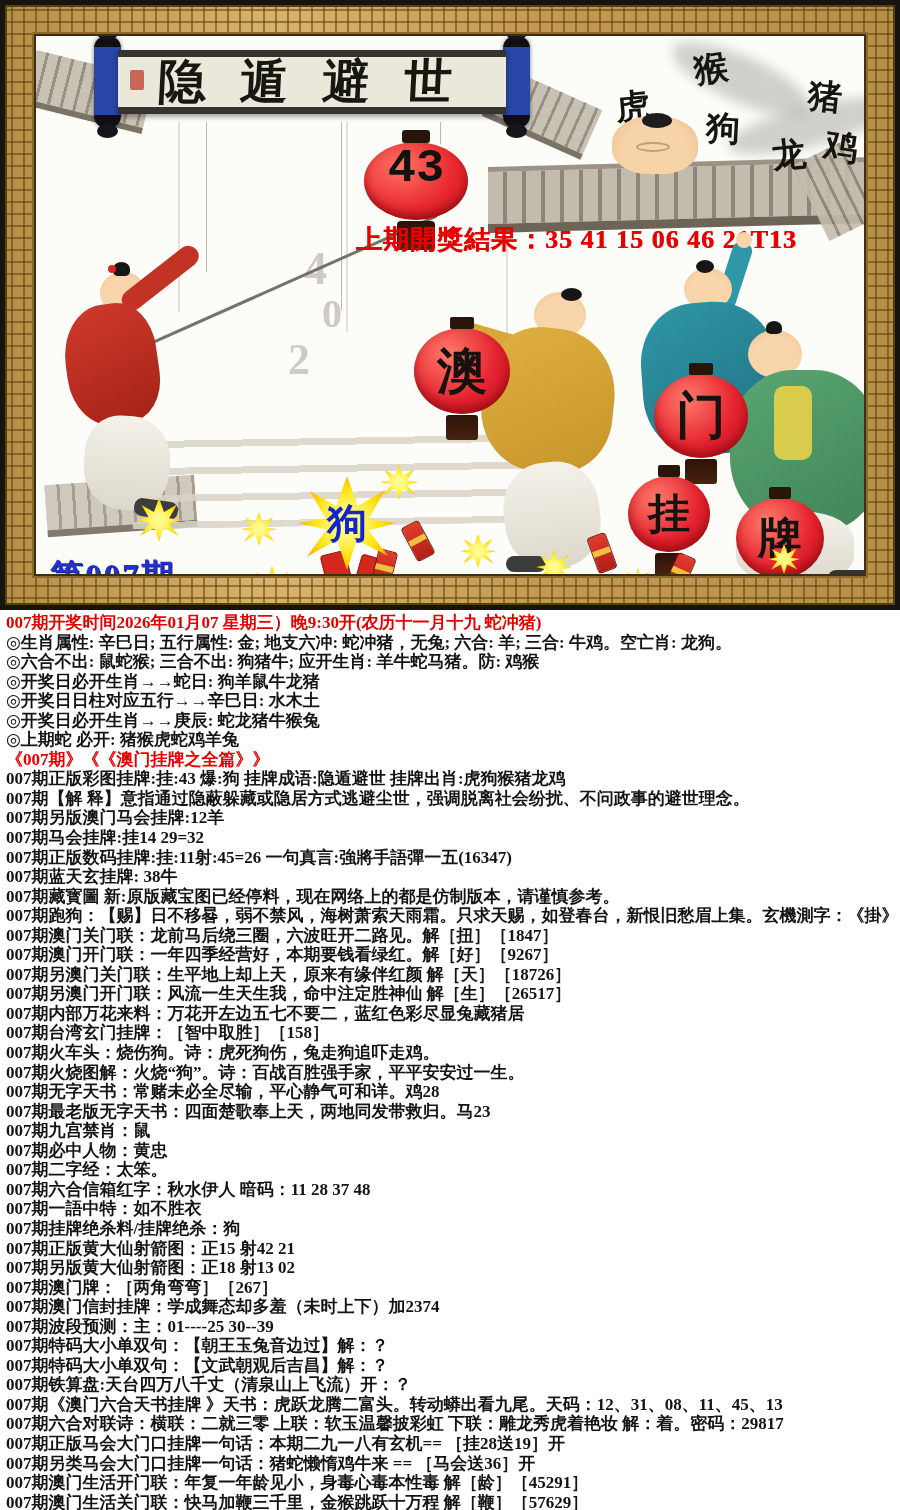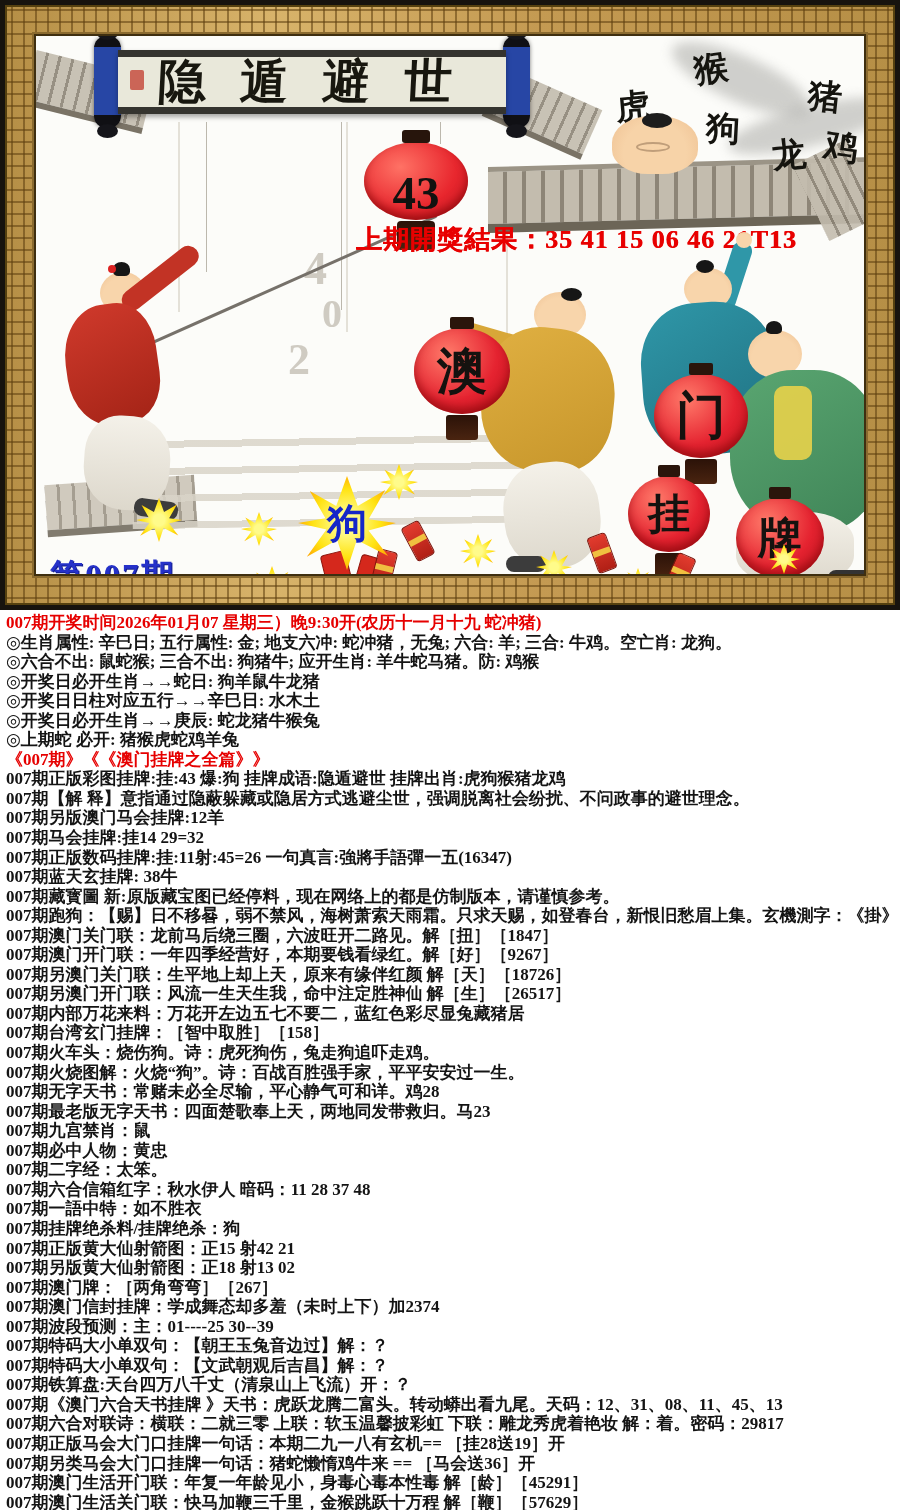--- a/index.html
+++ b/index.html
@@ -59,21 +59,21 @@
   .str.t1{left:170px;top:86px;height:150px;}
   .str.t2{left:305px;top:86px;height:188px;}
   .str.t3{left:404px;top:86px;height:22px;}
   .pole{left:92px;top:316px;width:338px;height:3px;background:#76716a;
     transform:rotate(-24deg);transform-origin:left center;border-radius:2px;}
 
   
   .lant43{left:328px;top:106px;width:104px;height:78px;border-radius:50%;
     background:radial-gradient(ellipse at 35% 32%,#ff7265,#e8272e 58%,#c1121f);
     box-shadow:inset 0 -5px 9px rgba(110,0,0,.55);
-    display:flex;align-items:flex-end;justify-content:center;}
+    display:flex;align-items:flex-start;justify-content:center;font-family:Liberation Mono, monospace;}
   .lant43::before{content:"";position:absolute;top:-12px;left:38px;width:28px;height:13px;
     background:#27150c;border-radius:3px;}
   .lant43::after{content:"";position:absolute;bottom:-30px;left:33px;width:38px;height:29px;
     background:linear-gradient(#2b1208,#4a2410);border-radius:4px;}
   .lant43 span{position:static;font-size:47px;font-weight:900;color:#121210;}
 
   
   .result{left:320px;top:186px;font-size:26px;font-weight:900;color:#e80000;
     letter-spacing:1px;white-space:nowrap;text-shadow:.6px 0 currentColor;}
 

